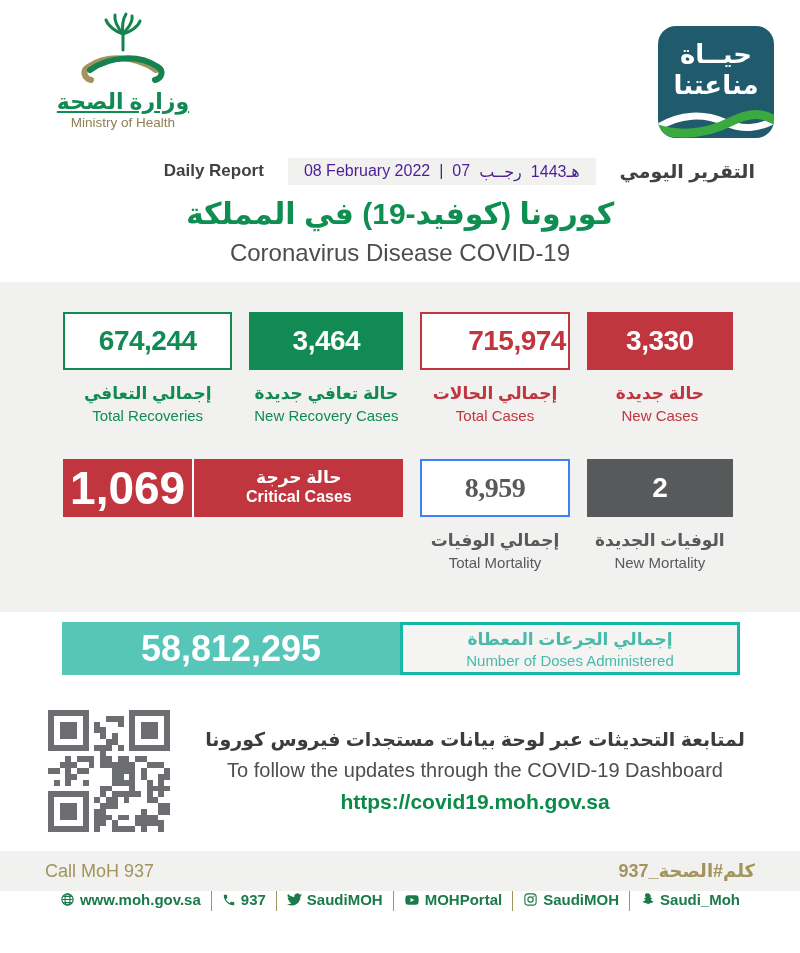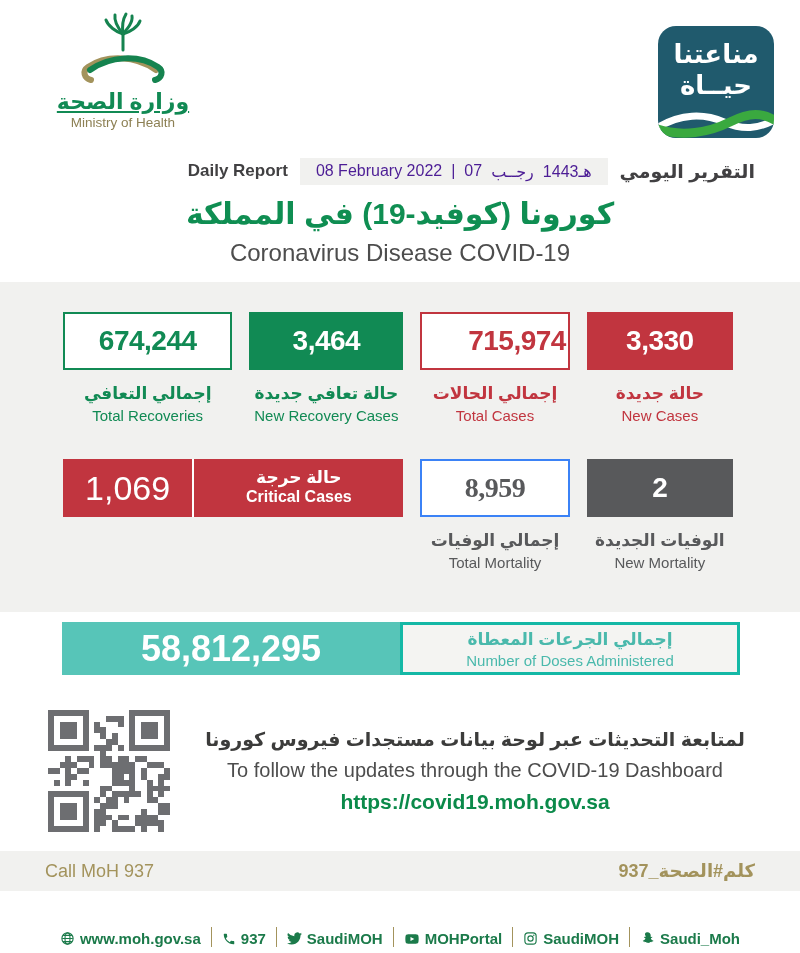--- a/index.html
+++ b/index.html
@@ -15,21 +15,21 @@
   .moh-logo{position:absolute;left:38px;top:10px;width:170px;text-align:center;}
   .moh-logo .emblem{display:block;margin:0 auto;}
   .moh-logo .ar{color:#118a54;font-size:22px;font-weight:bold;line-height:1.05;margin-top:2px;text-decoration:underline;}
   .moh-logo .en{color:#8d8054;font-size:13.5px;margin-top:2px;}
   .imm-logo{position:absolute;right:26px;top:26px;width:116px;height:112px;background:#205a6d;
     border-radius:18px;overflow:hidden;}
   .imm-logo .txt{color:#fff;font-weight:bold;font-size:26px;line-height:1.2;text-align:center;padding-top:13px;}
   .imm-logo svg{position:absolute;bottom:0;left:0;}
 
   
-  .report-line{display:flex;justify-content:flex-end;align-items:center;gap:12px;
+  .report-line{display:flex;justify-content:flex-end;align-items:center;gap:24px;
     padding-right:45px;margin-top:6px;height:30px;}
   .report-line .en-lab{color:#414042;font-size:17px;font-weight:600;}
   .date-box{background:#f1f1ef;color:#4c1d95;font-size:16px;padding:4px 16px;display:flex;
     align-items:center;gap:9px;}
   .date-box .seg{display:inline-block;}
   .report-line .ar-lab{color:#414042;font-size:19px;font-weight:bold;}
 
   
   .title-ar{text-align:center;color:#0f8e52;font-size:30px;font-weight:bold;margin:10px 0 0;}
   .title-en{text-align:center;color:#4d4d4d;font-size:24px;font-weight:normal;margin:8px 0 0;}
@@ -47,21 +47,21 @@
   .red-fill{background:#c1353f;color:#fff;}
   .gray-outline{background:#fff;border:2px solid #3b82f6;color:#58595b;font-family:Liberation Serif, serif;}
   .gray-fill{background:#58595b;color:#fff;}
   .lbl-ar{font-size:17px;font-weight:bold;margin-top:13px;}
   .lbl-en{font-size:15px;margin-top:3px;}
   .c-green{color:#118a54;} .c-red{color:#c1353f;} .c-gray{color:#58595b;}
   .row2{margin-top:35px;}
   .critical{grid-column:1 / span 2;background:#c1353f;color:#fff;height:58px;display:flex;
     align-items:stretch;}
   .critical .num{flex:0 0 38%;display:flex;align-items:center;justify-content:center;
-    font-size:34px;font-weight:normal;}
+    font-size:46px;font-weight:bold;}
   .critical .div{width:2px;background:#fff;}
   .critical .labs{flex:1;display:flex;flex-direction:column;align-items:center;justify-content:center;}
   .critical .labs .a{font-size:17px;font-weight:bold;line-height:1.1;}
   .critical .labs .e{font-size:16px;font-weight:bold;line-height:1.15;}
 
   
   .doses{margin:10px 60px 0 62px;height:53px;display:flex;}
   .doses .num{flex:0 0 338px;background:#57c5b8;color:#fff;display:flex;align-items:center;
     justify-content:center;font-size:36px;font-weight:bold;}
   .doses .lab{flex:1;background:#f4f4f2;border:3px solid #14b8a6;box-sizing:border-box;
@@ -76,21 +76,21 @@
   .dash-text .ar{color:#3c3c3b;font-size:19px;font-weight:bold;}
   .dash-text .en{color:#4d4d4d;font-size:20px;margin-top:8px;}
   .dash-text .url{color:#0b8a4a;font-size:21px;font-weight:bold;margin-top:8px;cursor:pointer;}
 
   
   .call-strip{margin-top:14px;height:40px;background:#f1f1ef;display:flex;align-items:center;
     justify-content:space-between;padding:0 45px;color:#a3935c;font-size:18px;}
   .call-strip .rt{font-weight:bold;}
 
   
-  .footer{height:56px;display:flex;align-items:flex-end;justify-content:center;border-radius:26px;}
+  .footer{height:56px;display:flex;align-items:flex-start;justify-content:center;border-radius:26px;}
   .f-item{display:flex;align-items:center;gap:5px;color:#1b7a4a;font-size:15px;font-weight:600;
     cursor:pointer;}
   .f-sep{width:1px;height:20px;background:#a3935c;margin:0 10px;}
   .f-item svg{display:block;}
 </style>
 </head>
 <body>
 
 <div class="page">
 
@@ -107,22 +107,22 @@
         </g>
         <path d="M16 70c-7-2-9-9-3-13 19-13 48-11 68 3" stroke="#a3935c" stroke-width="6" fill="none" stroke-linecap="round"></path>
         <path d="M80 70c7-2 9-9 3-13-19-13-48-11-68 3" stroke="#15834f" stroke-width="6" fill="none" stroke-linecap="round"></path>
       </svg>
       <div class="ar" dir="rtl">وزارة الصحة</div>
       <div class="en">Ministry of Health</div>
     </div>
 
     <div class="imm-logo">
       <div class="txt" dir="rtl">
+        <div>حيــاة</div>
         <div>مناعتنا</div>
-        <div>حيــاة</div>
       </div>
       <svg width="116" height="34" viewBox="0 0 116 34">
         <path d="M-4 26 C 22 8, 48 10, 66 18 S 100 26, 120 14" stroke="#ffffff" stroke-width="7" fill="none"></path>
         <path d="M-4 24 C 24 34, 52 28, 72 18 S 104 8, 120 18" stroke="#3aa93f" stroke-width="9" fill="none"></path>
       </svg>
     </div>
   </div>
 
   <div class="report-line">
     <span class="en-lab">Daily Report</span>

